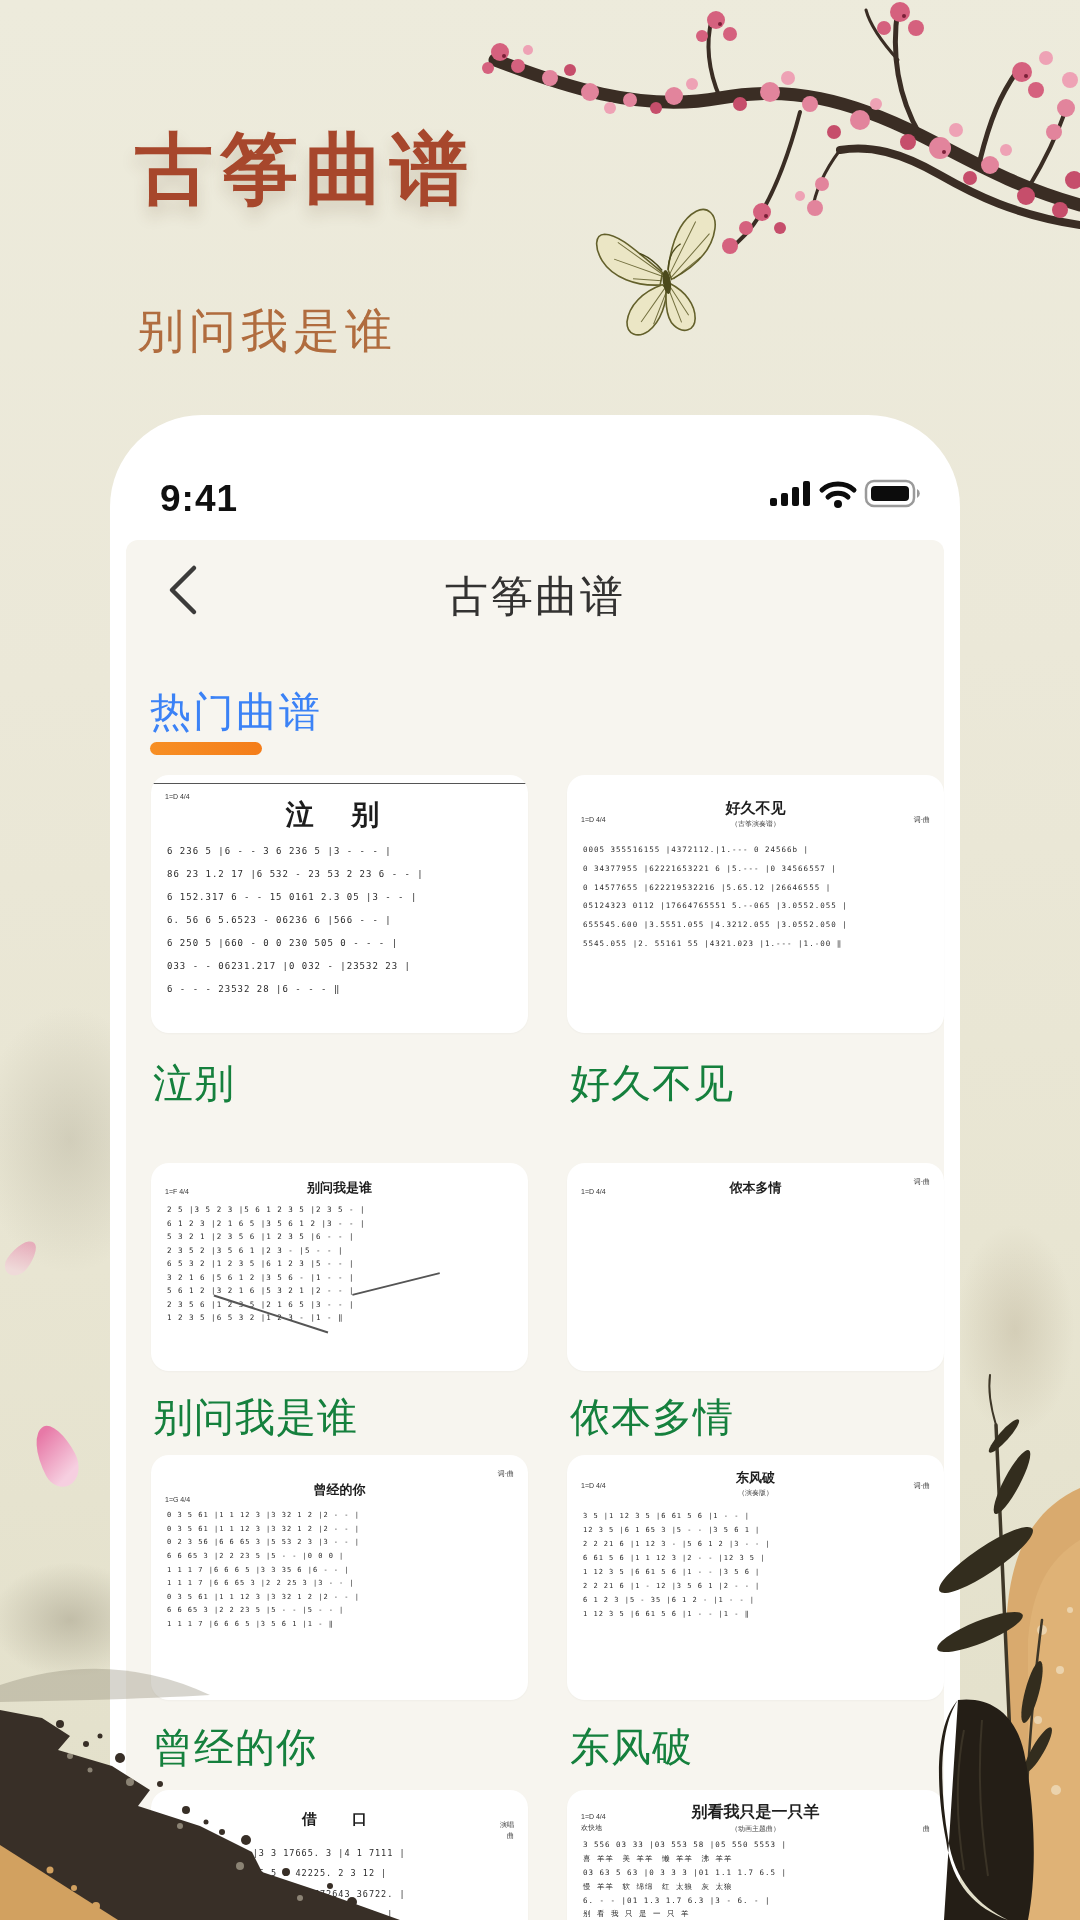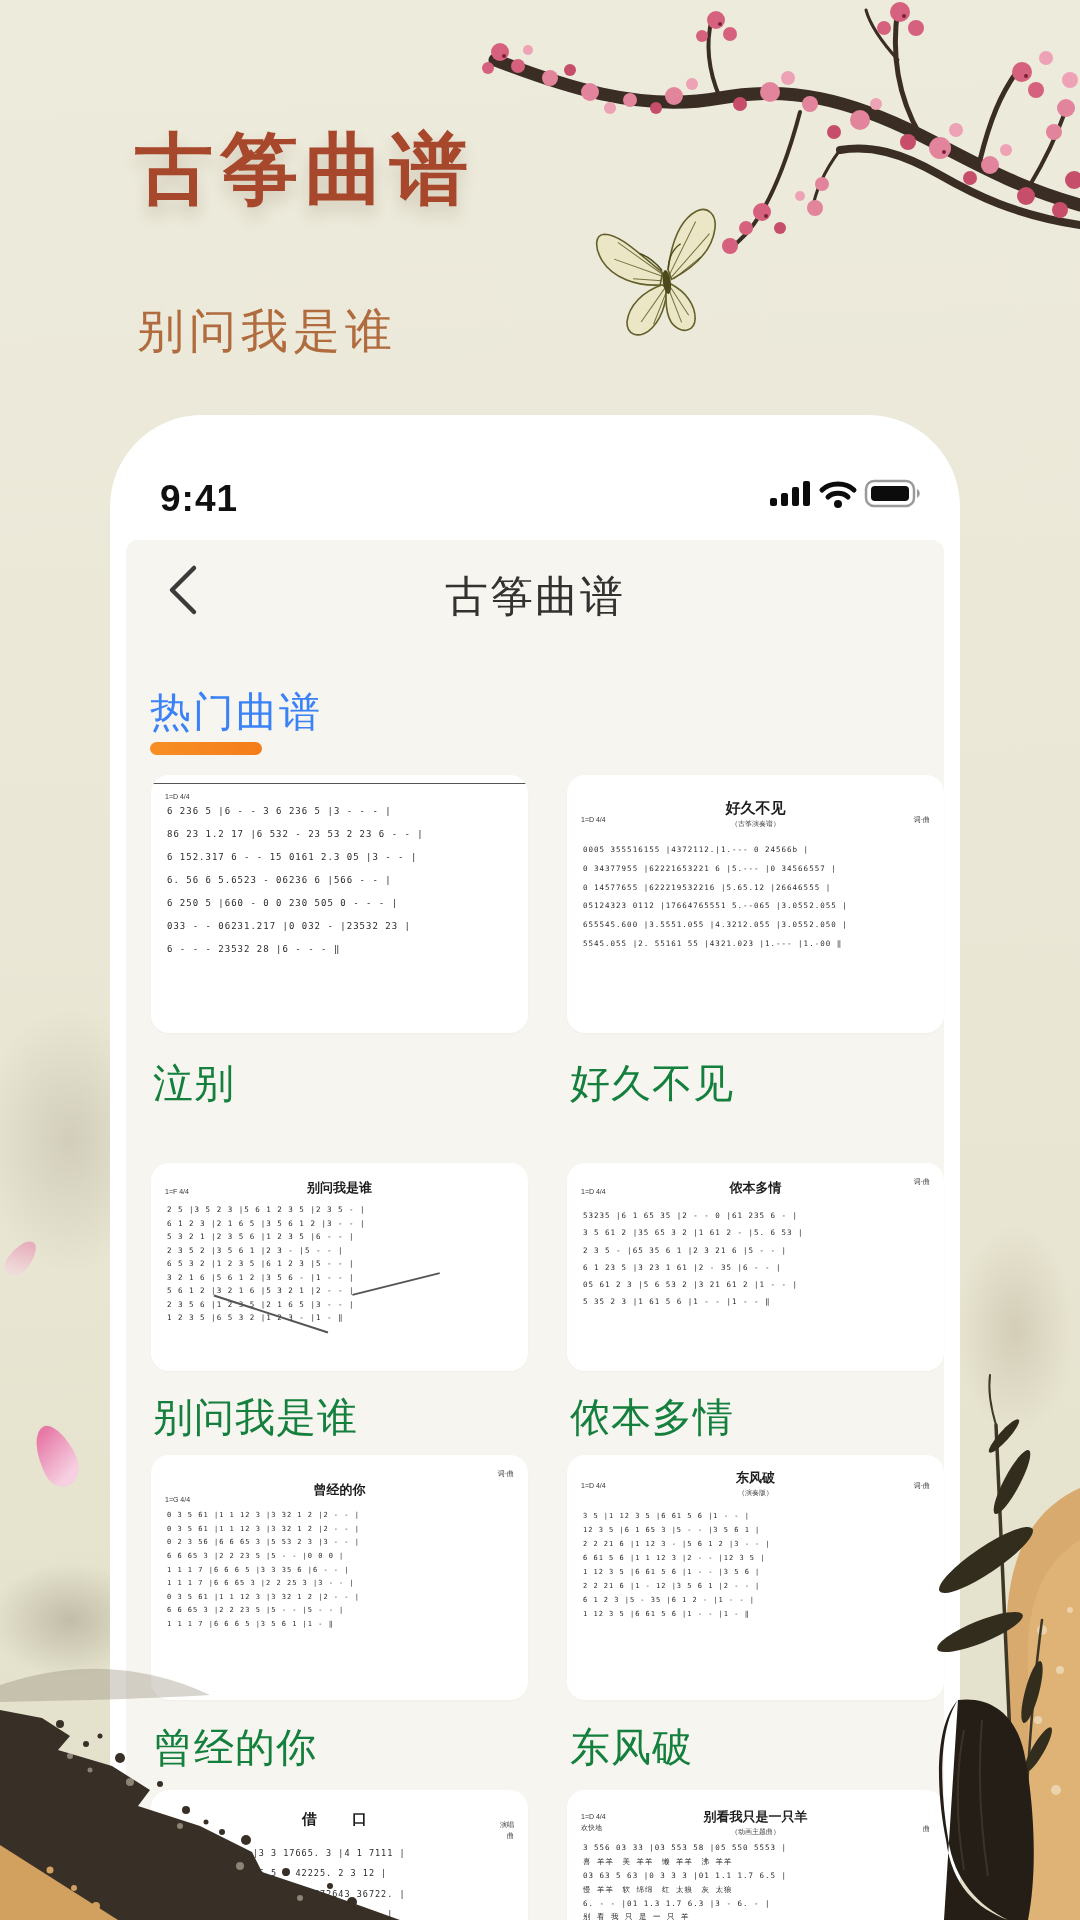--- a/index.html
+++ b/index.html
@@ -77,21 +77,21 @@
   .c4 .notation{font-size:7.5px;line-height:2.3;margin-top:10px;}
   .c5 .sheet-title{font-size:13px;margin-top:16px;}
   .c5 .meta-r{top:14px;}
   .c5 .notation{font-size:7px;line-height:1.95;margin-top:10px;}
   .c6 .sheet-title{font-size:13px;margin-top:4px;}
   .c6 .meta-l{top:26px;} .c6 .meta-r{top:26px;}
   .c6 .notation{font-size:7px;line-height:2.0;margin-top:11px;}
   .c7 .sheet-title{font-size:15px;letter-spacing:10px;margin-top:10px;}
   .c7 .meta-l{top:42px;} .c7 .meta-r{top:30px;}
   .c7 .notation{font-size:8.5px;line-height:2.4;margin-top:14px;}
-  .c8 .sheet-title{font-size:13px;margin-top:8px;}
+  .c8 .sheet-title{font-size:16px;margin-top:2px;}
   .c8 .meta-l{top:22px;} .c8 .meta-r{top:34px;}
   .c8 .notation{font-size:7.5px;line-height:1.85;margin-top:4px;}
 
   .gliss{position:absolute;background:#555;height:1.5px;}
   .g1{width:120px;left:60px;top:150px;transform:rotate(18deg);}
   .g2{width:90px;left:200px;top:120px;transform:rotate(-14deg);}
 
   
   .petal{border-radius:58% 42% 55% 45% / 70% 60% 40% 30%;
     background:linear-gradient(160deg,#e779a7 15%,#f6cfe0 80%);}
@@ -231,20 +231,21 @@
   <polyline points="34,6 12,28 34,50" fill="none" stroke="#3c3b3a" stroke-width="4.5" stroke-linecap="round" stroke-linejoin="round"></polyline>
 </svg>
 <div class="abs nav-title">古筝曲谱</div>
 
 <div class="abs section-label">热门曲谱</div>
 <div class="abs section-underline"></div>
 
 <div class="abs card c1">
   <div class="sheet">
     <span class="meta-l">1=D 4/4</span>
+    <div class="sheet-title">泣 别</div>
     <div class="notation">6 236 5 |6 - - 3 6 236 5 |3 - - - |
 86 23 1.2 17 |6 532 - 23 53 2 23 6 - - |
 6 152.317 6 - - 15 0161 2.3 05 |3 - - |
 6. 56 6 5.6523 - 06236 6 |566 - - |
 6 250 5 |660 - 0 0 230 505 0 - - - |
 033 - - 06231.217 |0 032 - |23532 23 |
 6 - - - 23532 28 |6 - - - ‖</div>
   </div>
 </div>
 <div class="abs card c2">
@@ -279,26 +280,20 @@
 1 2 3 5 |6 5 3 2 |1 2 3 - |1 - ‖</div>
     <div class="gliss g1"></div>
     <div class="gliss g2"></div>
   </div>
 </div>
 <div class="abs card c4">
   <div class="sheet">
     <div class="sheet-title">侬本多情</div>
     <span class="meta-l">1=D 4/4</span>
     <span class="meta-r">词·曲</span>
-    <div class="notation">53235 |6 1 65 35 |2 - - 0 |61 235 6 - |
-3 5 61 2 |35 65 3 2 |1 61 2 - |5. 6 53 |
-2 3 5 - |65 35 6 1 |2 3 21 6 |5 - - |
-6 1 23 5 |3 23 1 61 |2 - 35 |6 - - |
-05 61 2 3 |5 6 53 2 |3 21 61 2 |1 - - |
-5 35 2 3 |1 61 5 6 |1 - - |1 - - ‖</div>
   </div>
 </div>
 <div class="abs card-label l3">别问我是谁</div>
 <div class="abs card-label l4">侬本多情</div>
 
 <div class="abs card c5">
   <div class="sheet">
     <div class="sheet-title">曾经的你</div>
     <span class="meta-l" style="top:40px;">1=G 4/4</span>
     <span class="meta-r">词·曲</span>

